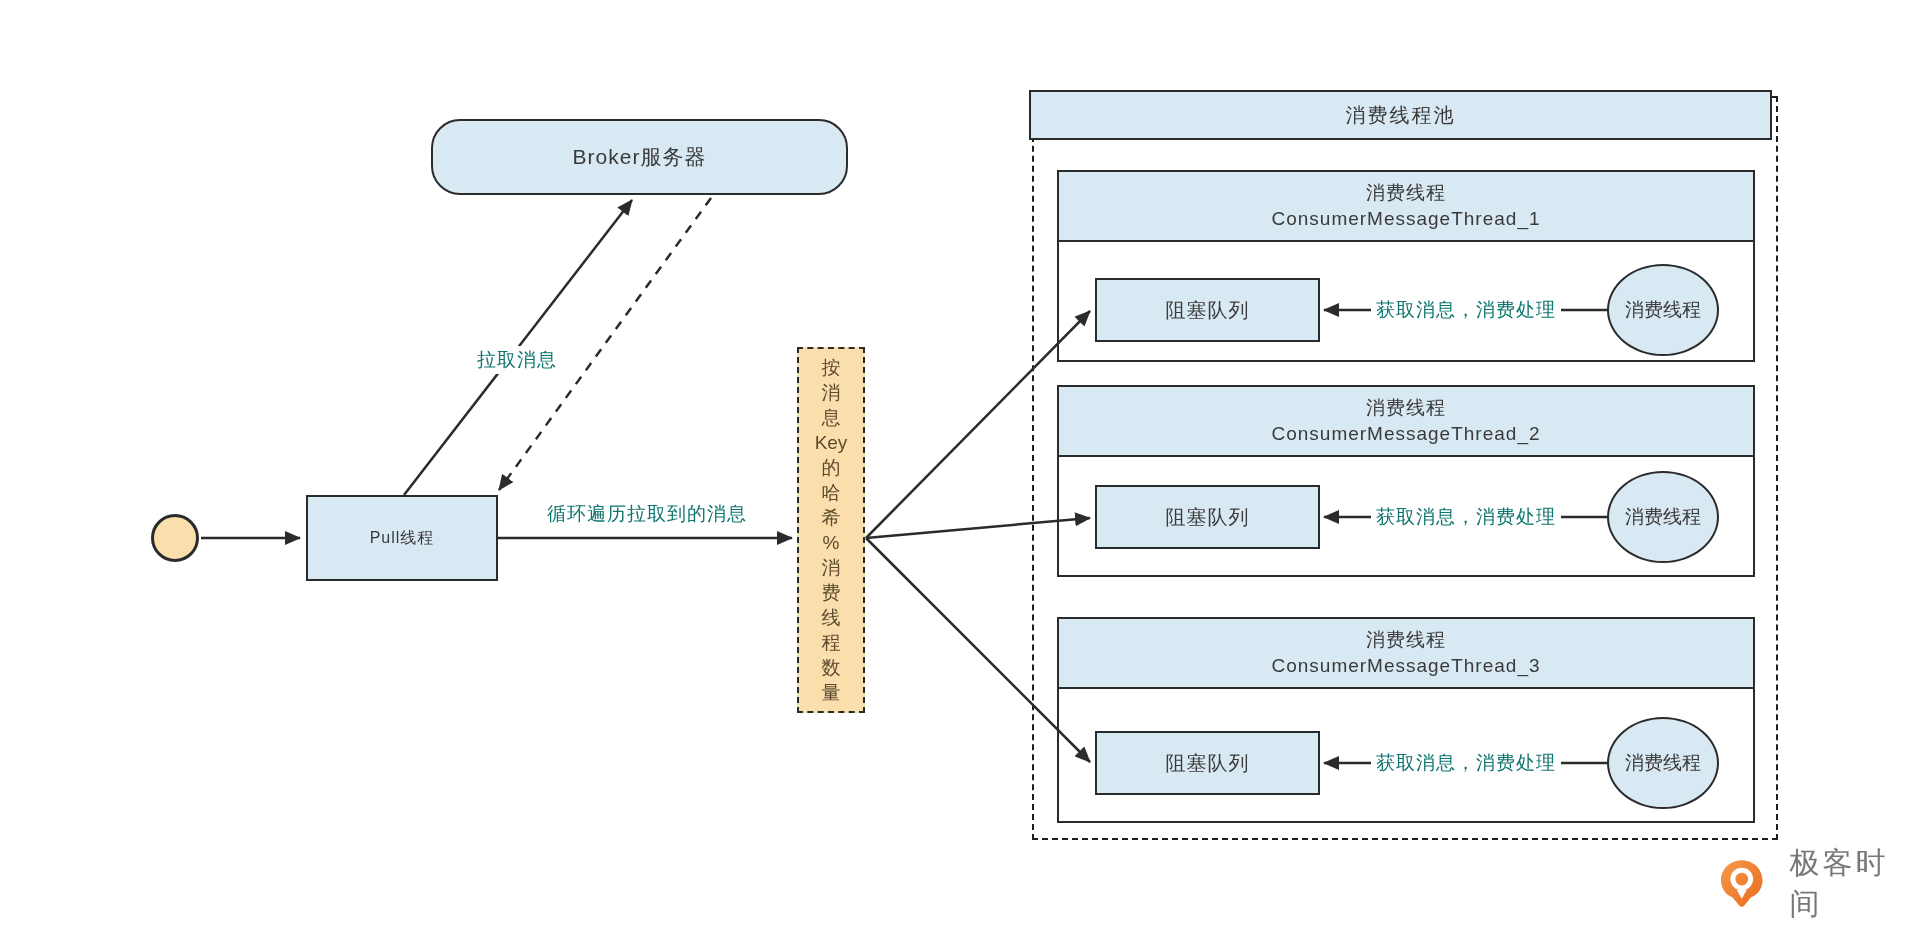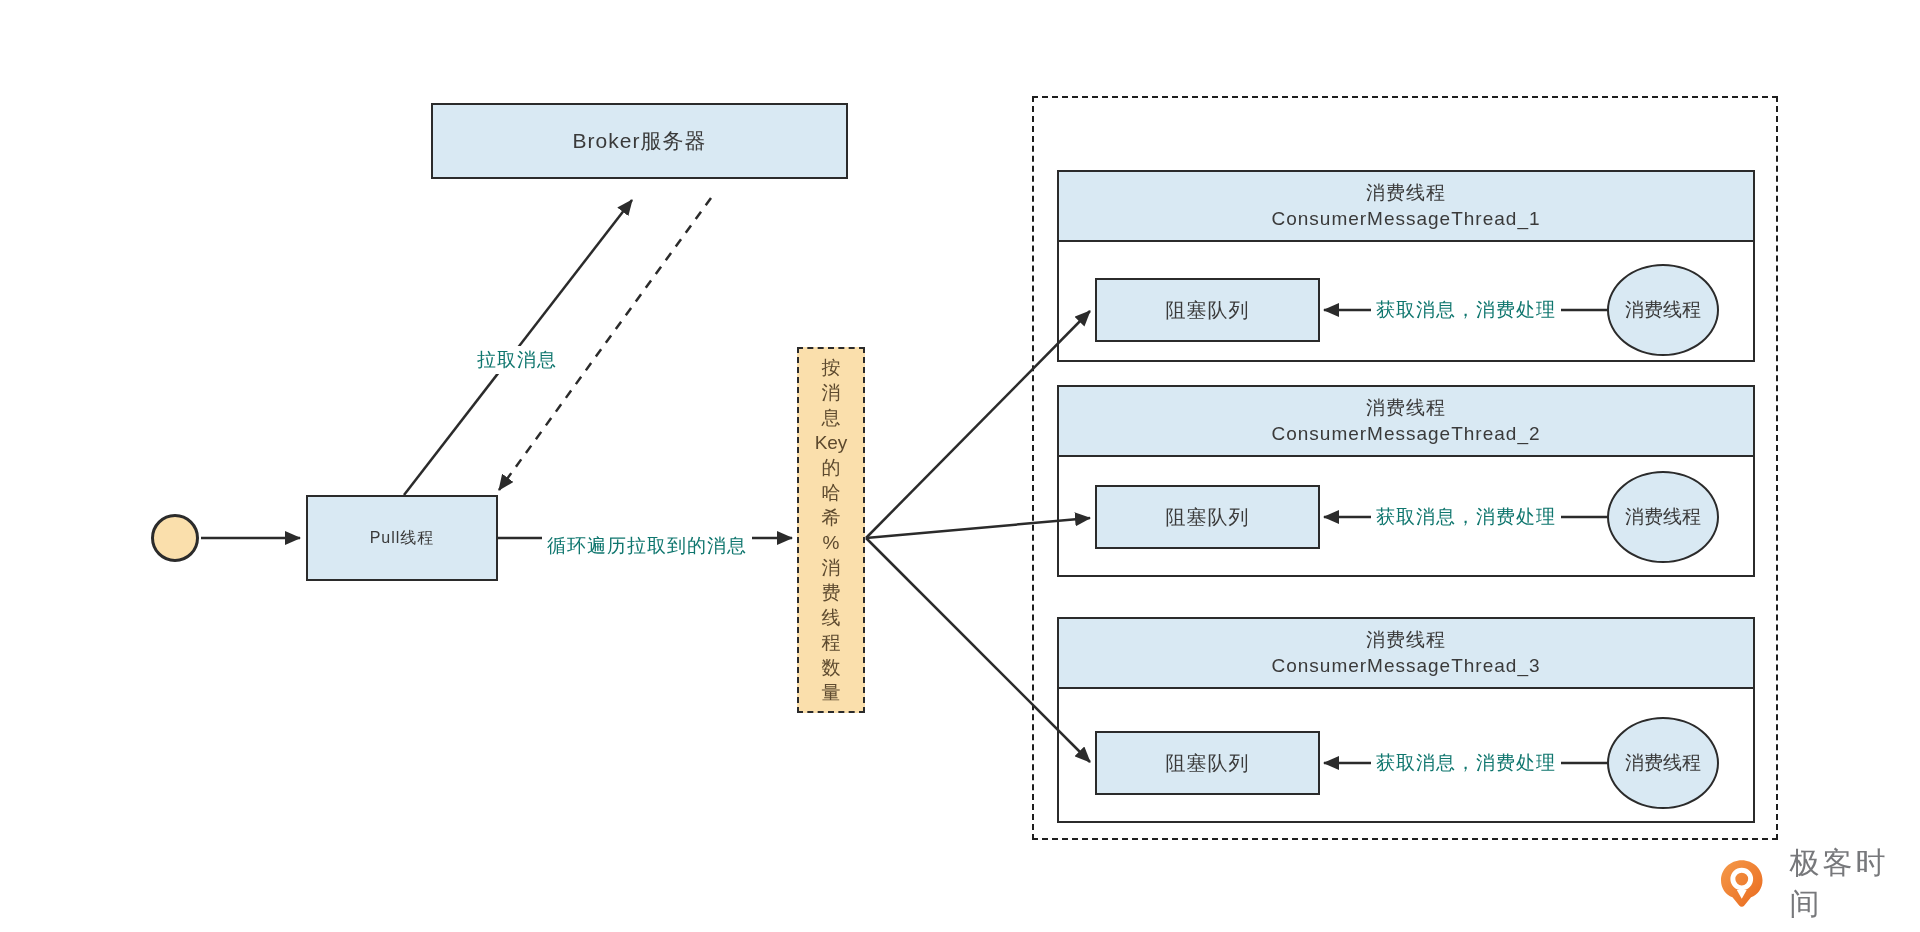--- a/index.html
+++ b/index.html
@@ -90,24 +90,25 @@
   .logo-text{
     font-size:30px;color:#77787b;letter-spacing:3px;margin-left:26px;font-weight:500;
   }
 </style>
 </head>
 <body>
 
 <div class="canvas">
 
   <div class="pool-dashed"></div>
+  <div class="pool-title">消费线程池</div>
 
   <div class="start-circle"></div>
 
-  <div class="node label-21" style="left:431px;top:103px;width:417px;height:76px;">
+  <div class="node label-21" style="left:431px;top:119px;width:417px;height:76px;border-radius:29px;">
     <span>Broker服务器</span>
   </div>
 
   <div class="node label-20" style="left:306px;top:495px;width:192px;height:86px;">
     <span>Pull线程</span>
   </div>
 
   <div class="hash-box">
     <span>按</span>
     <span>消</span>
@@ -182,21 +183,21 @@
     <line x1="866" y1="538" x2="1090" y2="311" stroke="#2b2b2b" stroke-width="2.5" marker-end="url(#arrow)"></line>
     <line x1="866" y1="538" x2="1090" y2="518" stroke="#2b2b2b" stroke-width="2.5" marker-end="url(#arrow)"></line>
     <line x1="866" y1="538" x2="1090" y2="762" stroke="#2b2b2b" stroke-width="2.5" marker-end="url(#arrow)"></line>
 
     <line x1="1608" y1="310" x2="1324" y2="310" stroke="#2b2b2b" stroke-width="2.5" marker-end="url(#arrow)"></line>
     <line x1="1608" y1="517" x2="1324" y2="517" stroke="#2b2b2b" stroke-width="2.5" marker-end="url(#arrow)"></line>
     <line x1="1608" y1="763" x2="1324" y2="763" stroke="#2b2b2b" stroke-width="2.5" marker-end="url(#arrow)"></line>
   </svg>
 
   <div class="edge-label" style="left:517px;top:360px;">拉取消息</div>
-  <div class="edge-label" style="left:647px;top:546px;">循环遍历拉取到的消息</div>
+  <div class="edge-label" style="left:647px;top:514px;">循环遍历拉取到的消息</div>
   <div class="edge-label" style="left:1466px;top:310px;">获取消息，消费处理</div>
   <div class="edge-label" style="left:1466px;top:517px;">获取消息，消费处理</div>
   <div class="edge-label" style="left:1466px;top:763px;">获取消息，消费处理</div>
 
   <div class="logo">
     <svg width="44" height="50" viewBox="0 0 44 50">
       <defs>
         <linearGradient id="pin-grad" x1="0" y1="0" x2="1" y2="1">
           <stop offset="0" stop-color="#f59a4a"></stop>
           <stop offset="1" stop-color="#e96a1f"></stop>

